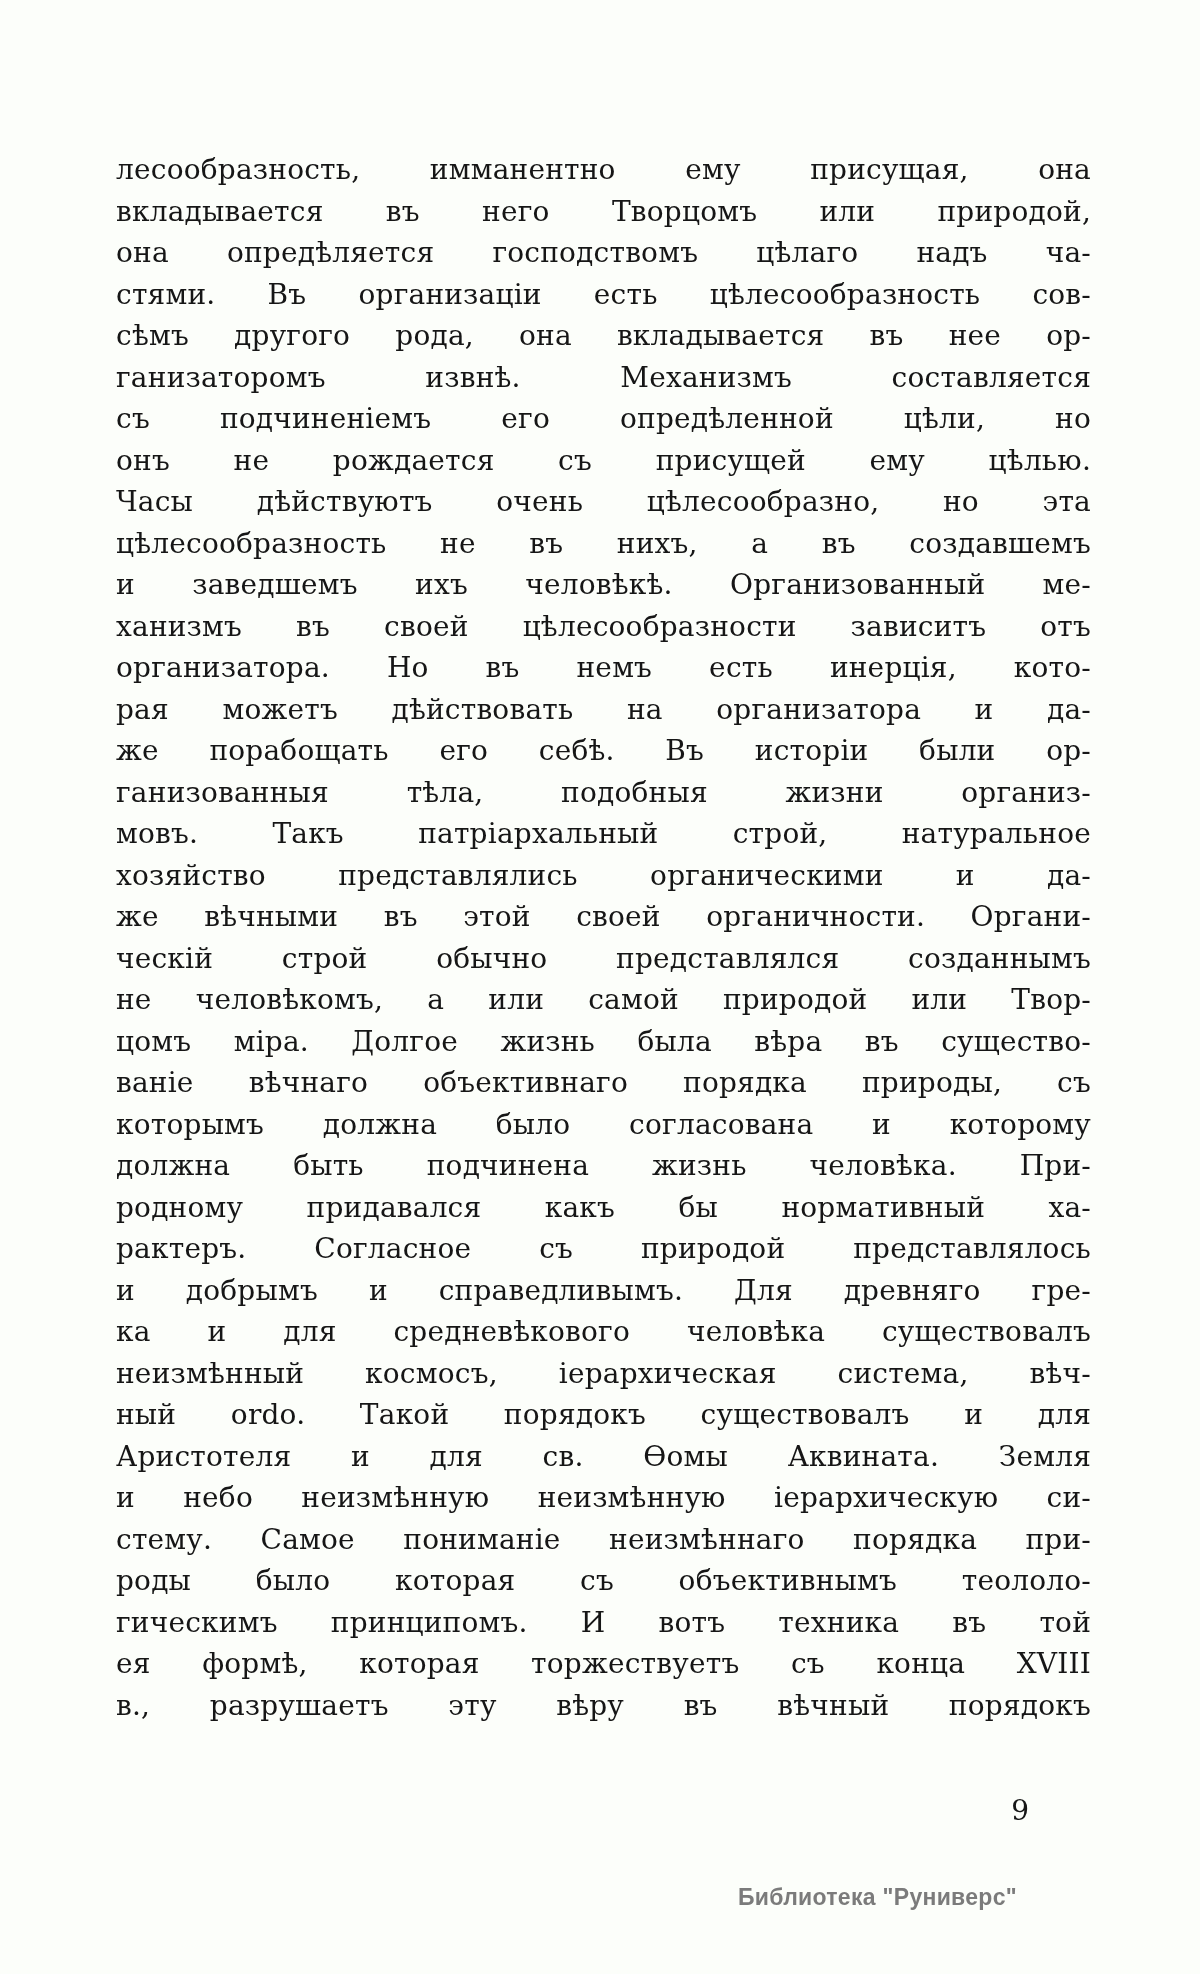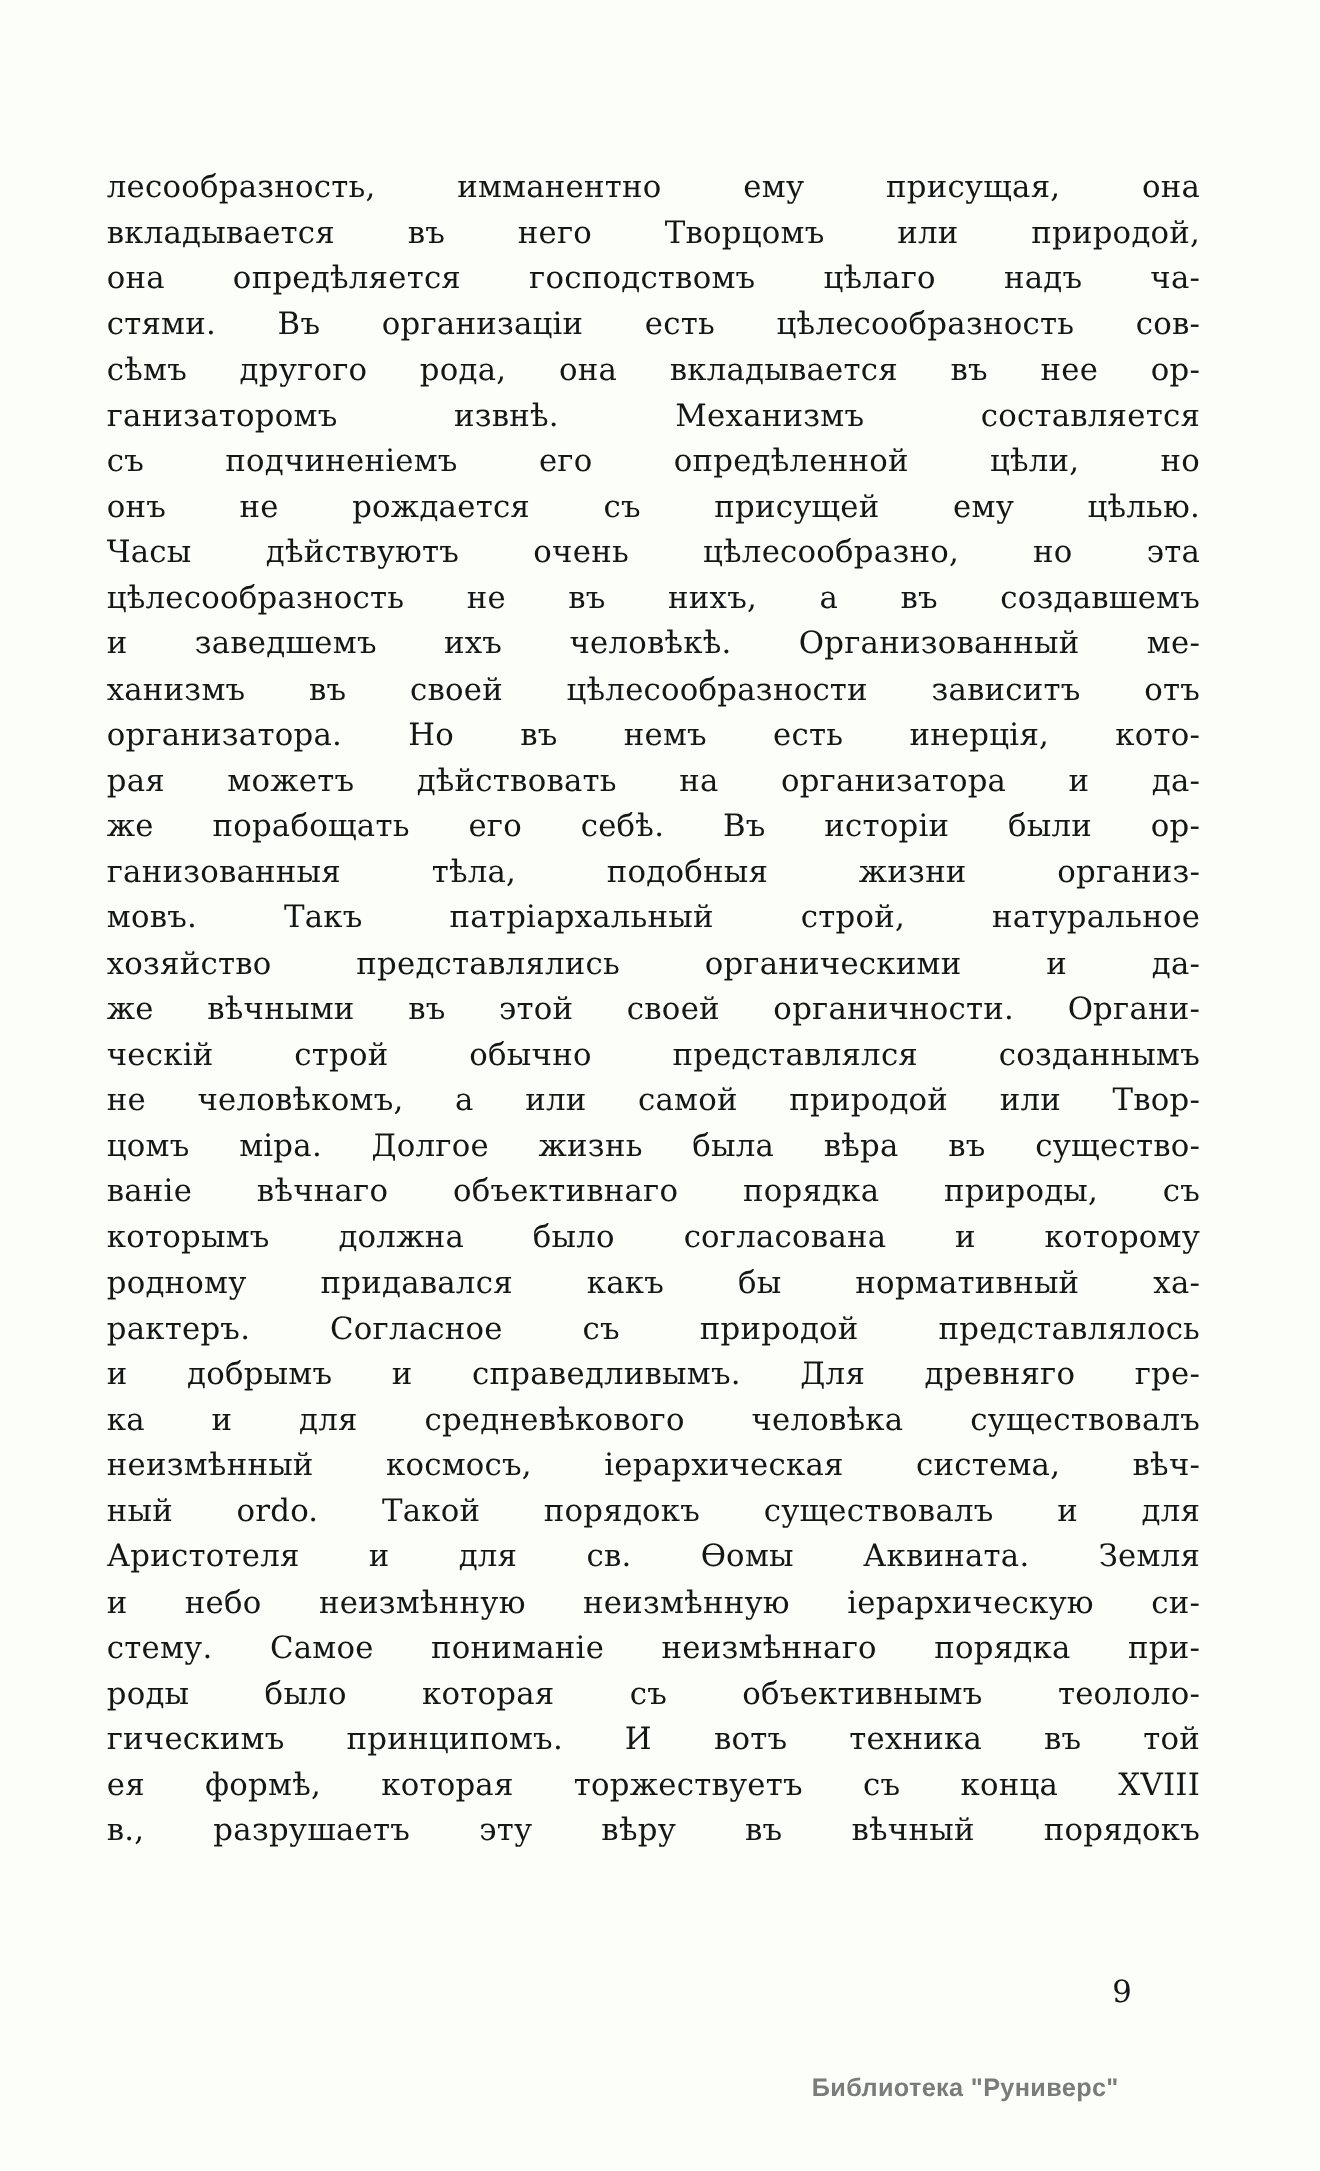--- a/index.html
+++ b/index.html
@@ -28,20 +28,21 @@
     color: #161616;
     letter-spacing: 0.2px;
   }
   .text-block .line {
     height: 41.5px;
     overflow: hidden;
     text-align: justify;
     text-align-last: justify;
     text-justify: inter-word;
     white-space: normal;
+    margin-left: 19px;
   }
   .page-number {
     position: absolute;
     top: 1794px;
     right: 171px;
     font-family: "DejaVu Serif", serif;
     font-size: 28px;
     color: #161616;
   }
   .watermark {
@@ -77,20 +78,21 @@
       <div class="line">же порабощать его себѣ. Въ исторіи были ор-</div>
       <div class="line">ганизованныя тѣла, подобныя жизни организ-</div>
       <div class="line">мовъ. Такъ патріархальный строй, натуральное</div>
       <div class="line">хозяйство представлялись органическими и да-</div>
       <div class="line">же вѣчными въ этой своей органичности. Органи-</div>
       <div class="line">ческій строй обычно представлялся созданнымъ</div>
       <div class="line">не человѣкомъ, а или самой природой или Твор-</div>
       <div class="line">цомъ міра. Долгое жизнь была вѣра въ существо-</div>
       <div class="line">ваніе вѣчнаго объективнаго порядка природы, съ</div>
       <div class="line">которымъ должна было согласована и которому</div>
+      <div class="line">должна быть подчинена жизнь человѣка. При-</div>
       <div class="line">родному придавался какъ бы нормативный ха-</div>
       <div class="line">рактеръ. Согласное съ природой представлялось</div>
       <div class="line">и добрымъ и справедливымъ. Для древняго гре-</div>
       <div class="line">ка и для средневѣкового человѣка существовалъ</div>
       <div class="line">неизмѣнный космосъ, іерархическая система, вѣч-</div>
       <div class="line">ный ordo. Такой порядокъ существовалъ и для</div>
       <div class="line">Аристотеля и для св. Ѳомы Аквината. Земля</div>
       <div class="line">и небо неизмѣнную неизмѣнную іерархическую си-</div>
       <div class="line">стему. Самое пониманіе неизмѣннаго порядка при-</div>
       <div class="line">роды было которая съ объективнымъ теололо-</div>

